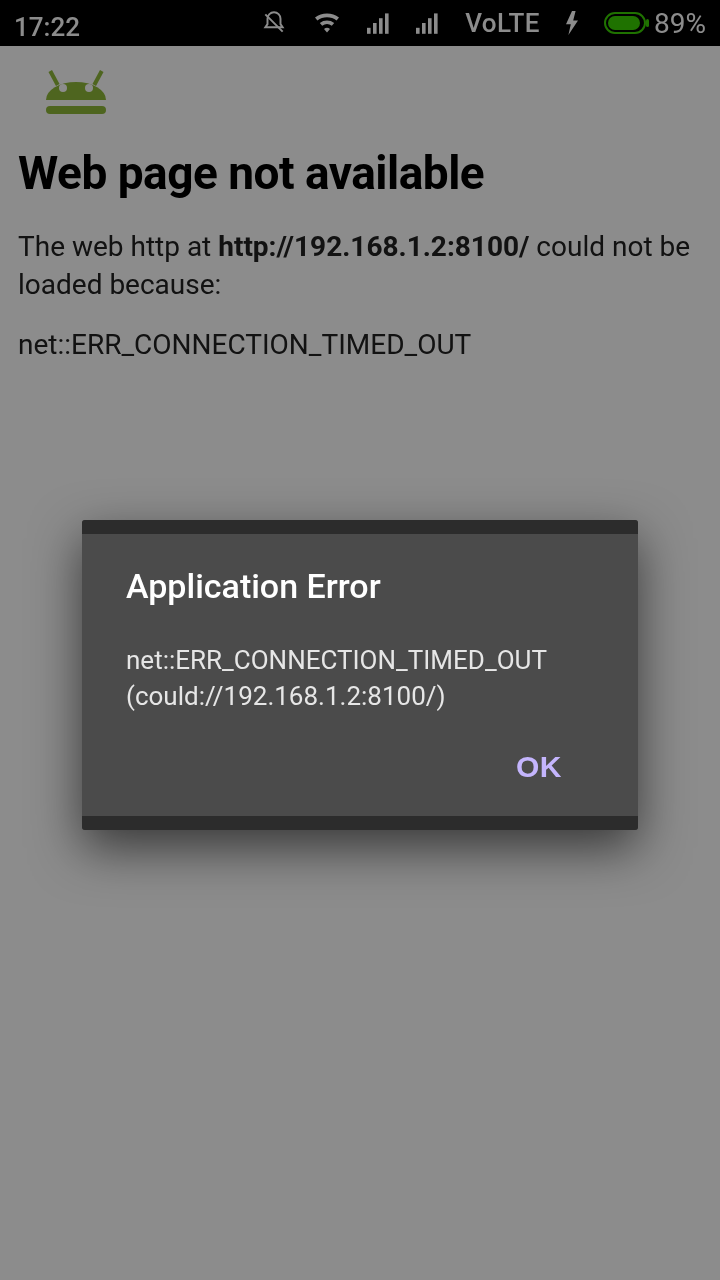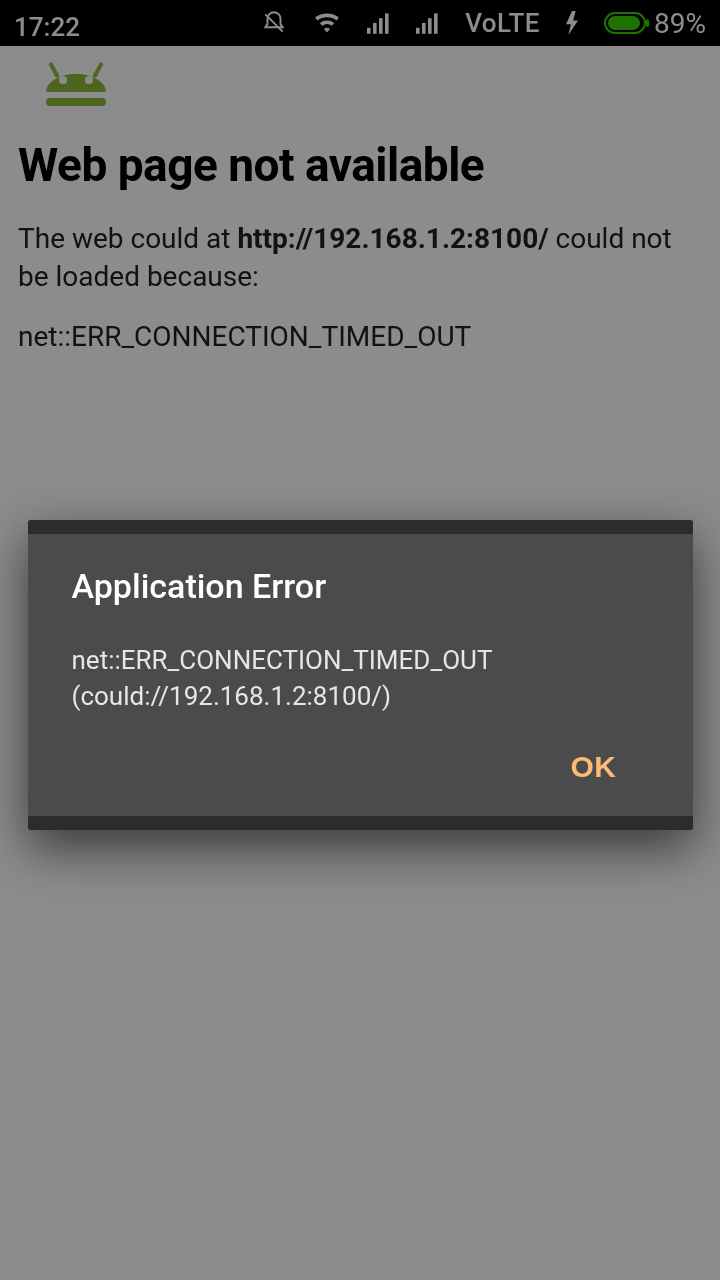--- a/index.html
+++ b/index.html
@@ -23,21 +23,21 @@
     .status-right svg { display: block; }
     .volte { font-weight: 500; letter-spacing: 0.5px; }
     .batt-wrap { display: flex; align-items: center; gap: 4px; }
     .batt-pct { font-size: 28px; font-weight: 400; }
 
     
     .page {
       position: absolute;
       top: 46px; left: 0; right: 0; bottom: 0;
       background: #fff;
-      padding: 8px 18px;
+      padding: 16px 18px;
     }
     .android-icon { margin-top: -10px; margin-left: 10px; }
     .page h1 { font-size: 46px; font-weight: 700; margin-top: 10px; margin-bottom: 28px; letter-spacing: -0.5px; }
     .page p { font-size: 28px; line-height: 1.35; color: #222; margin-bottom: 24px; }
     .page b { font-weight: 700; }
     .errcode { font-size: 28px; color: #222; }
 
     
     .scrim {
       position: absolute;
@@ -48,21 +48,21 @@
 
     
     .dialog-wrap {
       position: absolute;
       top: 0; left: 0; right: 0; bottom: 0;
       display: flex;
       align-items: center;
       justify-content: center;
     }
     .dialog {
-      width: 665px;
+      width: 556px;
       background: #4b4b4b;
       border-radius: 3px;
       box-shadow: 0 18px 50px rgba(0,0,0,0.6);
       position: relative;
       margin-top: 70px;
     }
     .dialog::before {
       content: "";
       display: block;
       height: 14px;
@@ -74,21 +74,21 @@
       display: block;
       height: 14px;
       background: #2c2c2c;
       border-radius: 0 0 3px 3px;
     }
     .dialog-inner { padding: 32px 44px 18px 44px; }
     .dialog h2 { color: #fff; font-size: 34px; font-weight: 500; margin-bottom: 36px; }
     .dialog .msg { color: #e6e6e6; font-size: 26px; line-height: 1.4; }
     .dialog .actions { display: flex; justify-content: flex-end; padding: 26px 6px 4px 0; }
     .dialog .ok {
-      color: #fdba74;
+      color: #c4b5fd;
       font-size: 30px;
       font-weight: 700;
       letter-spacing: 0.5px;
       background: transparent;
       border: none;
       padding: 10px 26px;
       cursor: pointer;
     }
   </style>
 </head>
@@ -153,21 +153,21 @@
         <circle cx="35" cy="26" r="4" fill="#ffffff"></circle>
         <circle cx="61" cy="26" r="4" fill="#ffffff"></circle>
         <rect x="24" y="8" width="4" height="16" transform="rotate(-28 26 16)"></rect>
         <rect x="68" y="8" width="4" height="16" transform="rotate(28 70 16)"></rect>
         <rect x="18" y="44" width="60" height="8" rx="4"></rect>
       </g>
     </svg>
   </span>
   <h1>Web page not available</h1>
   <p>
-    <span>The web could at </span><b>http://192.168.1.2:8100/</b><span> could not be loaded because:</span>
+    <span>The web http at </span><b>http://192.168.1.2:8100/</b><span> could not be loaded because:</span>
   </p>
   <div class="errcode">net::ERR_CONNECTION_TIMED_OUT</div>
 </div>
 
 <div class="scrim"></div>
 
 <div class="dialog-wrap">
   <div class="dialog">
     <div class="dialog-inner">
       <h2>Application Error</h2>

